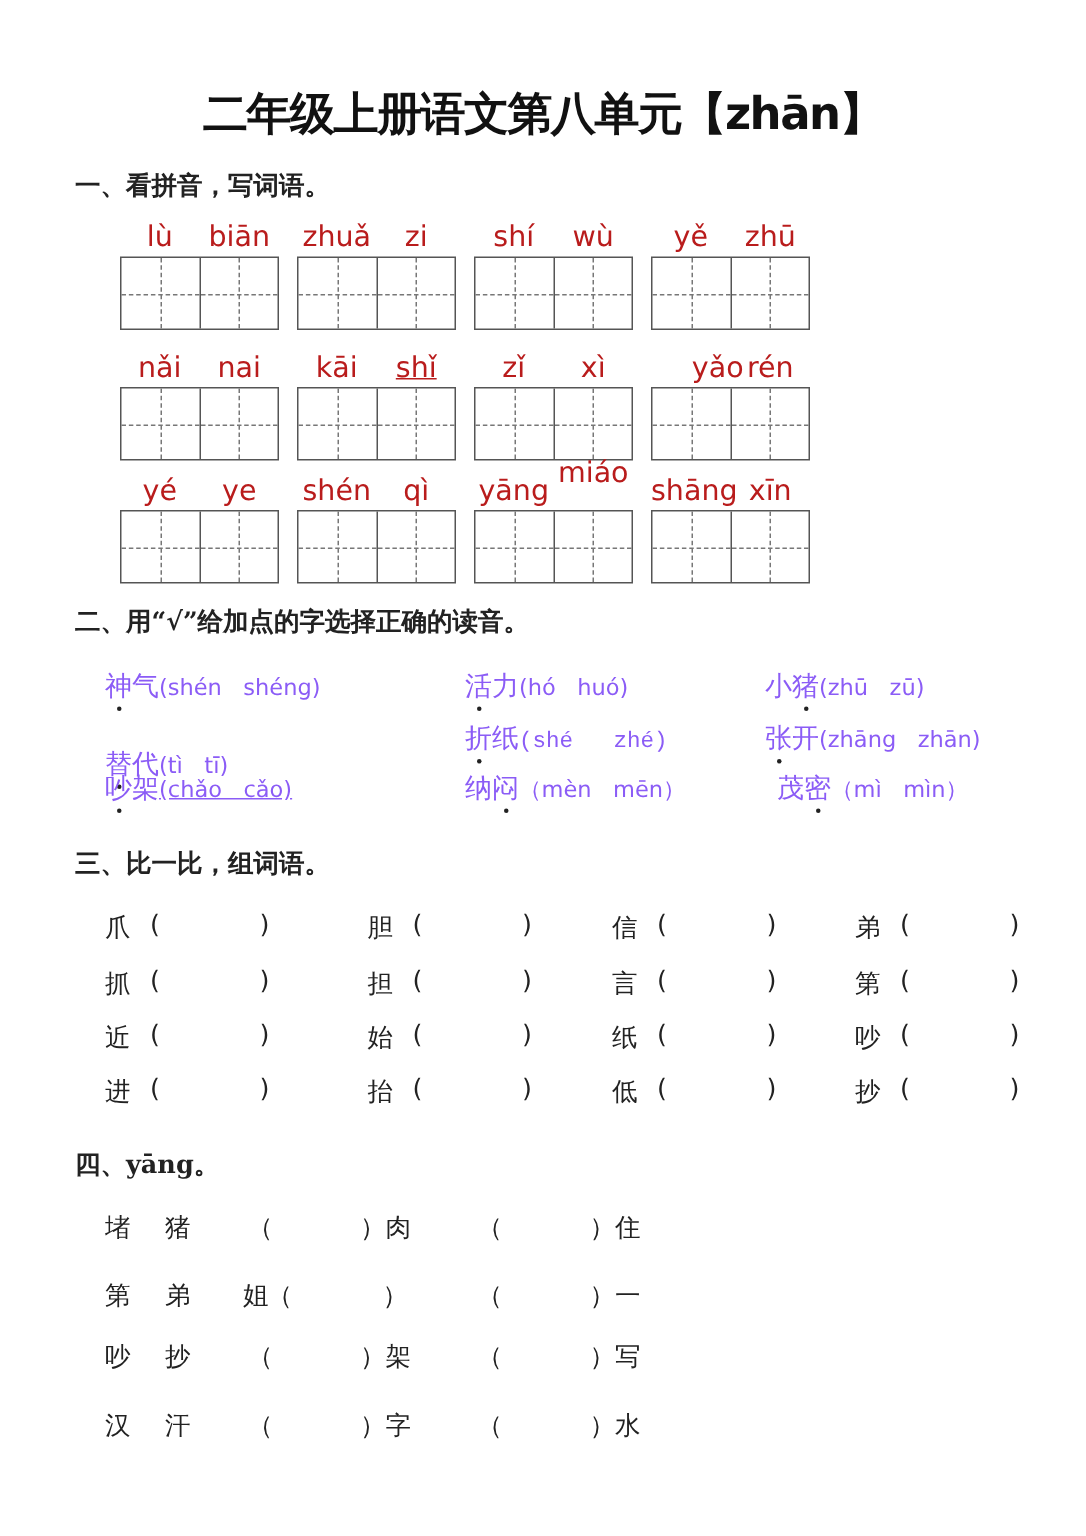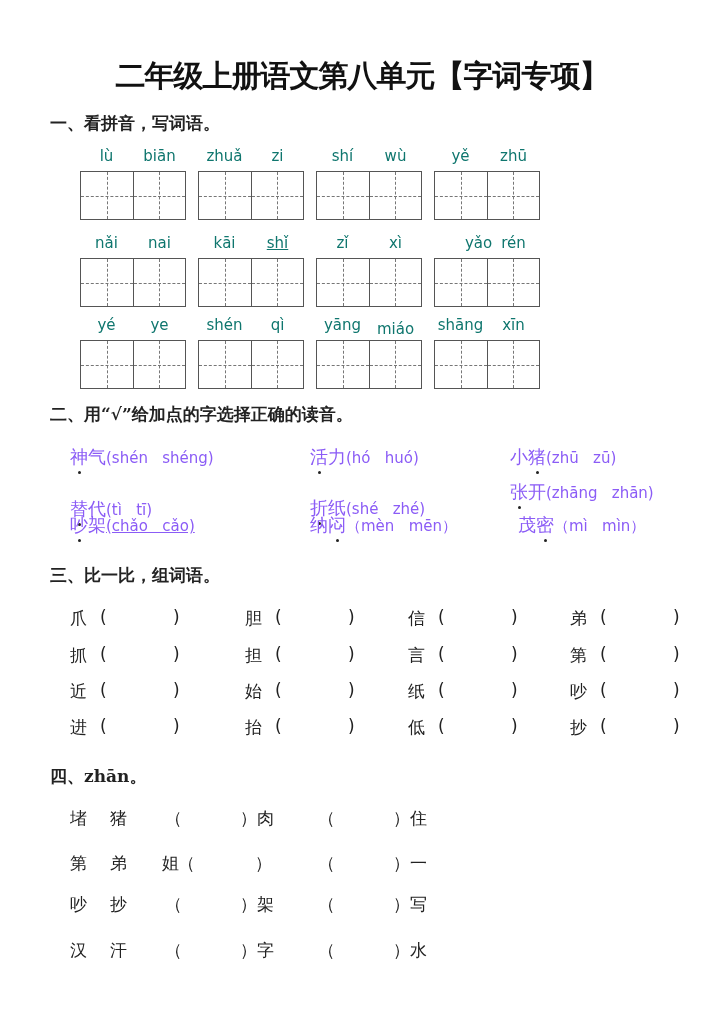--- a/index.html
+++ b/index.html
@@ -1,38 +1,38 @@
 <!DOCTYPE html>
 <html><head>
 <meta charset="utf-8">
 <style>
   html, body { margin:0; padding:0; background:#ffffff; }
   body { width:724px; height:1024px; position:relative; overflow:hidden; color:#222; font-family:"DejaVu Serif", serif; }
   .title { position:absolute; left:0; width:724px; top:56px; text-align:center; font-family:"DejaVu Sans", sans-serif; font-weight:bold; font-size:30px; color:#111; letter-spacing:-1px; }
   .sec { position:absolute; left:50px; font-family:"DejaVu Serif", serif; font-weight:bold; font-size:17px; color:#222; }
-  .py { position:absolute; font-family:"DejaVu Sans", sans-serif; font-size:15px; color:#0f766e; text-align:center; width:53px; }
+  .py { position:absolute; font-family:"DejaVu Sans", sans-serif; font-size:19px; color:#b91c1c; text-align:center; width:53px; }
   .grp { position:absolute; width:106px; height:49px; border:1.5px solid #555; box-sizing:border-box; display:flex; }
   .cell { flex:1; position:relative; border-right:1.5px solid #555; }
   .cell:last-child { border-right:none; }
   .cell::before { content:""; position:absolute; left:50%; top:0; bottom:0; border-left:1px dashed #777; }
   .cell::after { content:""; position:absolute; top:50%; left:0; right:0; border-top:1px dashed #777; }
   .q2 { position:absolute; font-size:18px; font-family:"DejaVu Sans", sans-serif; color:#8b5cf6; white-space:pre; }
   .dotw { position:relative; display:inline-block; }
   .dotw.dotted::after { content:""; position:absolute; left:50%; bottom:-5px; width:3px; height:3px; margin-left:-1.5px; background:#222; border-radius:50%; }
   .pyopt { font-size:15px; }
   .q3 { position:absolute; font-size:17px; font-family:"DejaVu Sans", sans-serif; color:#222; }
   .q3 .ch { display:inline-block; width:26px; }
   .q3 .par { position:absolute; top:0; }
   .q4 { position:absolute; font-size:17px; font-family:"DejaVu Sans", sans-serif; color:#222; }
   .q4 span { position:absolute; top:0; white-space:pre; }
 </style>
 </head>
 <body>
 
-<div class="title">二年级上册语文第八单元【字词专项】</div>
+<div class="title">二年级上册语文第八单元【zhān】</div>
 
 <div class="sec" style="top:112px">一、看拼音，写词语。</div>
 
 <div id="s1">
     <div class="py" style="left: 80px; top: 147px;">lù</div>
     <div class="py" style="left: 133px; top: 147px;">biān</div>
     <div class="grp" style="left: 80px; top: 171px;">
       <div class="cell"></div>
       <div class="cell"></div>
     </div>
@@ -84,40 +84,40 @@
       <div class="cell"></div>
       <div class="cell"></div>
     </div>
     <div class="py" style="left: 198px; top: 316px;">shén</div>
     <div class="py" style="left: 251px; top: 316px;">qì</div>
     <div class="grp" style="left: 198px; top: 340px;">
       <div class="cell"></div>
       <div class="cell"></div>
     </div>
     <div class="py" style="left: 316px; top: 316px;">yāng</div>
-    <div class="py" style="left: 369px; top: 320px; text-align: center;">miáo</div>
+    <div class="py" style="left: 369px; top: 304px; text-align: center;">miáo</div>
     <div class="grp" style="left: 316px; top: 340px;">
       <div class="cell"></div>
       <div class="cell"></div>
     </div>
     <div class="py" style="left: 434px; top: 316px;">shāng</div>
     <div class="py" style="left: 487px; top: 316px;">xīn</div>
     <div class="grp" style="left: 434px; top: 340px;">
       <div class="cell"></div>
       <div class="cell"></div>
     </div>
   </div>
 
 <div class="sec" style="top:403px">二、用“√”给加点的字选择正确的读音。</div>
 <div id="s2">
     <div class="q2" style="left: 70px; top: 445px;"><span class="dotw dotted">神</span><span class="dotw">气</span><span class="pyopt">(shén   shéng)</span></div>
     <div class="q2" style="left: 310px; top: 445px;"><span class="dotw dotted">活</span><span class="dotw">力</span><span class="pyopt">(hó   huó)</span></div>
     <div class="q2" style="left: 510px; top: 445px;"><span class="dotw">小</span><span class="dotw dotted">猪</span><span class="pyopt">(zhū   zū)</span></div>
     <div class="q2" style="left: 70px; top: 480px; margin-top: 17px;"><span class="dotw dotted">替</span><span class="dotw">代</span><span class="pyopt">(tì   tī)</span></div>
-    <div class="q2" style="left: 310px; top: 496px;"><span class="dotw dotted">折</span><span class="dotw">纸</span><span class="pyopt">(shé   zhé)</span></div>
+    <div class="q2" style="left: 310px; top: 480px; font-family: Liberation Mono, monospace;"><span class="dotw dotted">折</span><span class="dotw">纸</span><span class="pyopt">(shé   zhé)</span></div>
     <div class="q2" style="left: 510px; top: 480px;"><span class="dotw dotted">张</span><span class="dotw">开</span><span class="pyopt">(zhāng   zhān)</span></div>
     <div class="q2" style="left: 70px; top: 513px; text-decoration: underline;"><span class="dotw dotted">吵</span><span class="dotw">架</span><span class="pyopt">(chǎo   cǎo)</span></div>
     <div class="q2" style="left: 310px; top: 513px;"><span class="dotw">纳</span><span class="dotw dotted">闷</span><span class="pyopt">（mèn   mēn）</span></div>
     <div class="q2" style="left: 518px; top: 513px;"><span class="dotw">茂</span><span class="dotw dotted">密</span><span class="pyopt">（mì   mìn）</span></div>
   </div>
 
 <div class="sec" style="top:564px">三、比一比，组词语。</div>
 <div id="s3">
     <div class="q3" style="left: 70px; top: 607px; width: 115px;"><span class="ch">爪</span><span class="par" style="left: 30px;">(</span><span class="par" style="left: 40px; width: 60px; height: 20px;"></span><span class="par" style="left: 103px;">)</span></div>
     <div class="q3" style="left: 245px; top: 607px; width: 115px;"><span class="ch">胆</span><span class="par" style="left: 30px;">(</span><span class="par" style="left: 40px; width: 60px; height: 20px;"></span><span class="par" style="left: 103px;">)</span></div>
@@ -130,21 +130,21 @@
     <div class="q3" style="left: 70px; top: 680px; width: 115px;"><span class="ch">近</span><span class="par" style="left: 30px;">(</span><span class="par" style="left: 40px; width: 60px; height: 20px;"></span><span class="par" style="left: 103px;">)</span></div>
     <div class="q3" style="left: 245px; top: 680px; width: 115px;"><span class="ch">始</span><span class="par" style="left: 30px;">(</span><span class="par" style="left: 40px; width: 60px; height: 20px;"></span><span class="par" style="left: 103px;">)</span></div>
     <div class="q3" style="left: 408px; top: 680px; width: 115px;"><span class="ch">纸</span><span class="par" style="left: 30px;">(</span><span class="par" style="left: 40px; width: 60px; height: 20px;"></span><span class="par" style="left: 103px;">)</span></div>
     <div class="q3" style="left: 570px; top: 680px; width: 115px;"><span class="ch">吵</span><span class="par" style="left: 30px;">(</span><span class="par" style="left: 40px; width: 60px; height: 20px;"></span><span class="par" style="left: 103px;">)</span></div>
     <div class="q3" style="left: 70px; top: 716px; width: 115px;"><span class="ch">进</span><span class="par" style="left: 30px;">(</span><span class="par" style="left: 40px; width: 60px; height: 20px;"></span><span class="par" style="left: 103px;">)</span></div>
     <div class="q3" style="left: 245px; top: 716px; width: 115px;"><span class="ch">抬</span><span class="par" style="left: 30px;">(</span><span class="par" style="left: 40px; width: 60px; height: 20px;"></span><span class="par" style="left: 103px;">)</span></div>
     <div class="q3" style="left: 408px; top: 716px; width: 115px;"><span class="ch">低</span><span class="par" style="left: 30px;">(</span><span class="par" style="left: 40px; width: 60px; height: 20px;"></span><span class="par" style="left: 103px;">)</span></div>
     <div class="q3" style="left: 570px; top: 716px; width: 115px;"><span class="ch">抄</span><span class="par" style="left: 30px;">(</span><span class="par" style="left: 40px; width: 60px; height: 20px;"></span><span class="par" style="left: 103px;">)</span></div>
   </div>
 
-<div class="sec" style="top:765px">四、zhān。</div>
+<div class="sec" style="top:765px">四、yāng。</div>
 <div id="s4">
     <div class="q4" style="left: 0px; top: 807px; width: 724px;">
       <span style="left: 70px;">堵</span>
       <span style="left: 110px;">猪</span>
       <span style="left: 165px;">（</span>
       <span style="left: 240px;">）肉</span>
       <span style="left: 318px;">（</span>
       <span style="left: 393px;">）住</span>
       <span style="left: 185px; width: 55px; height: 20px;"></span>
       <span style="left: 338px; width: 55px; height: 20px;"></span>

